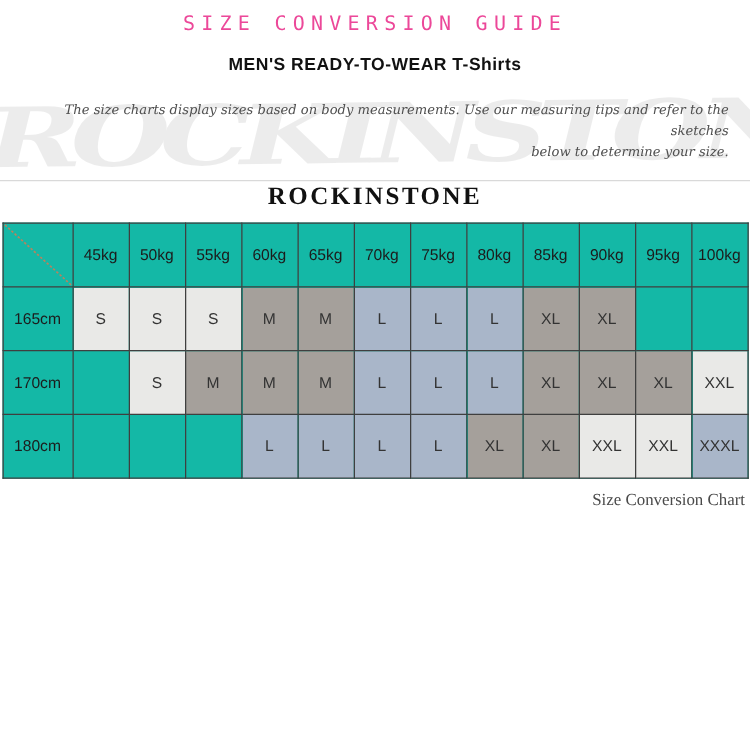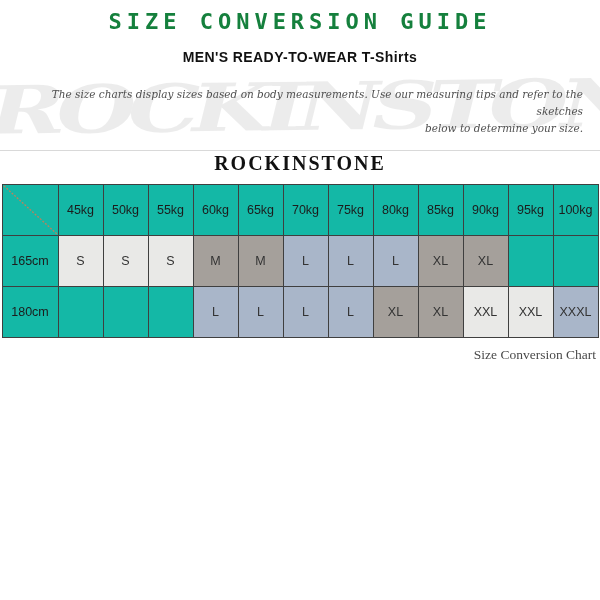--- a/index.html
+++ b/index.html
@@ -26,24 +26,24 @@
     transform: scaleY(0.72) rotate(-1deg);
     transform-origin: top center;
     pointer-events: none;
     z-index: 0;
   }
   .content { position: relative; z-index: 1; }
   h1.title {
     margin-top: 9px;
     text-align: center;
     font-family: "DejaVu Sans Mono", monospace;
-    font-weight: bold;
-    font-size: 22px;
+    font-weight: normal;
+    font-size: 16px;
     letter-spacing: 5px;
-    color: #15803d;
+    color: #ec4899;
   }
   h2.subtitle {
     margin-top: 15px;
     text-align: center;
     font-size: 14px;
     font-weight: bold;
     letter-spacing: 0.4px;
     color: #111;
   }
   .desc {
@@ -164,20 +164,35 @@
           <td class="c-dark">M</td>
           <td class="c-blue">L</td>
           <td class="c-blue">L</td>
           <td class="c-blue">L</td>
           <td class="c-dark">XL</td>
           <td class="c-dark">XL</td>
           <td></td>
           <td></td>
         </tr>
         <tr>
+          <th>170cm</th>
+          <td></td>
+          <td class="c-light">S</td>
+          <td class="c-dark">M</td>
+          <td class="c-dark">M</td>
+          <td class="c-dark">M</td>
+          <td class="c-blue">L</td>
+          <td class="c-blue">L</td>
+          <td class="c-blue">L</td>
+          <td class="c-dark">XL</td>
+          <td class="c-dark">XL</td>
+          <td class="c-dark">XL</td>
+          <td class="c-light">XXL</td>
+        </tr>
+        <tr>
           <th>180cm</th>
           <td></td>
           <td></td>
           <td></td>
           <td class="c-blue">L</td>
           <td class="c-blue">L</td>
           <td class="c-blue">L</td>
           <td class="c-blue">L</td>
           <td class="c-dark">XL</td>
           <td class="c-dark">XL</td>

